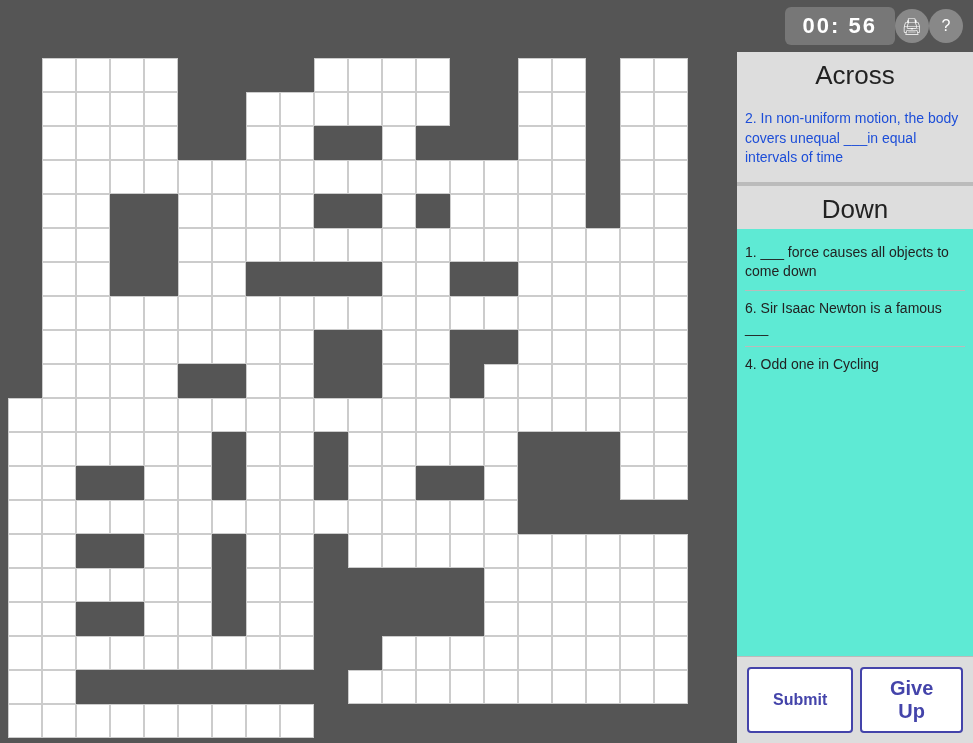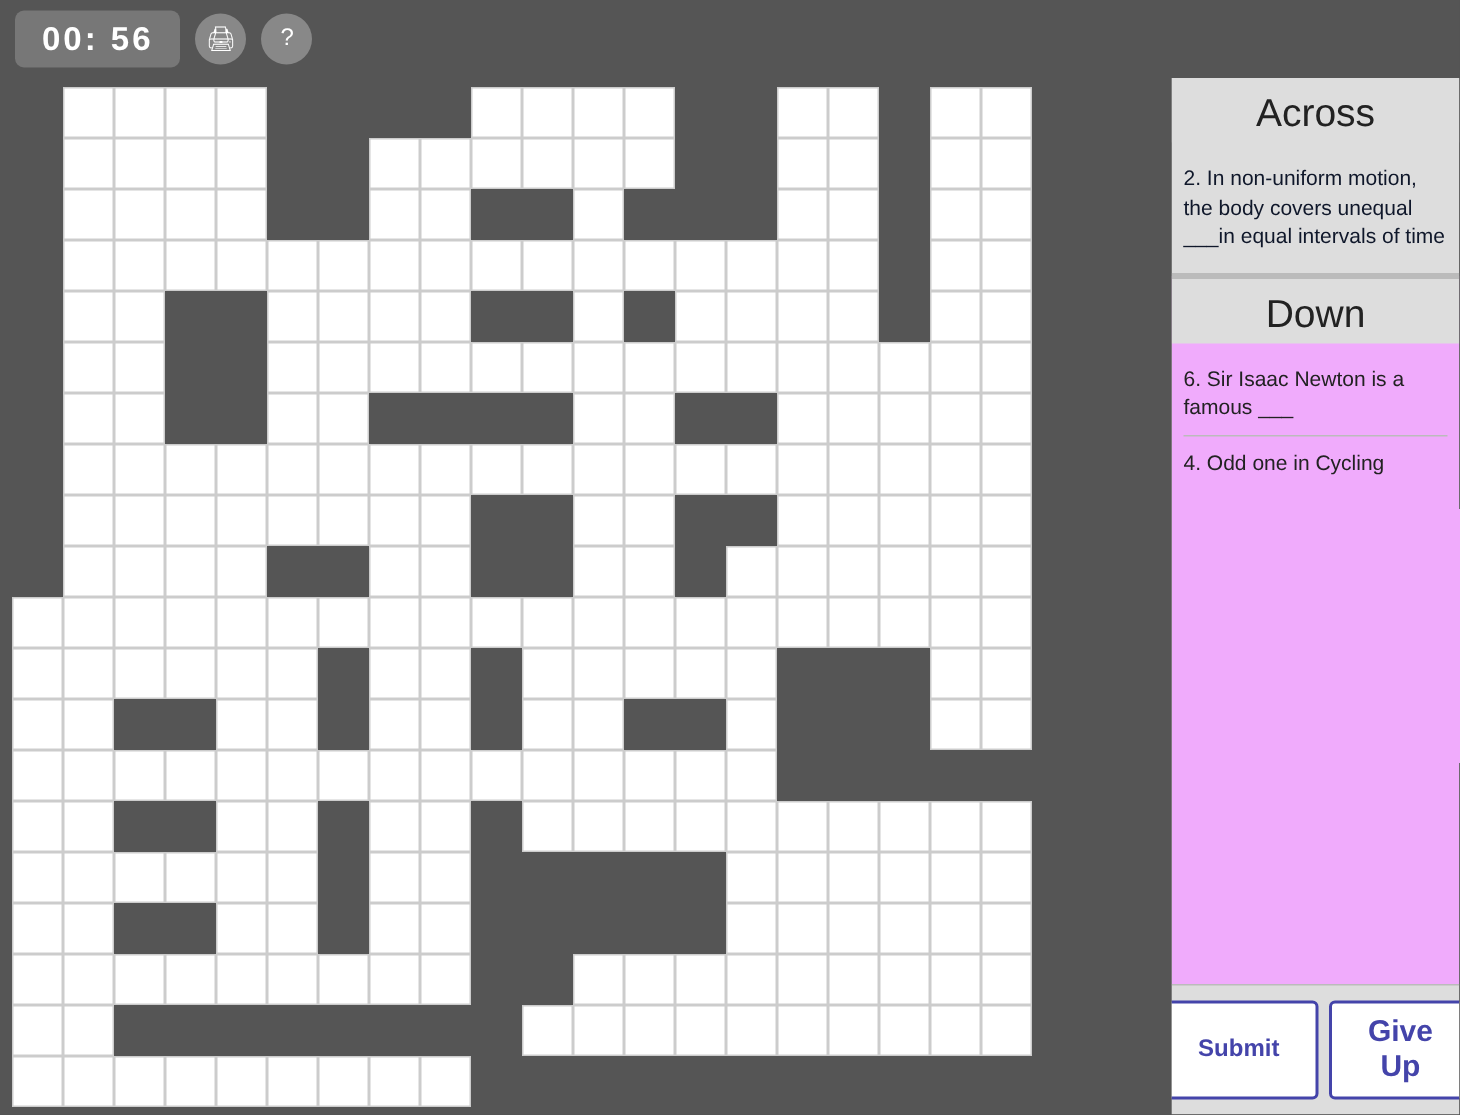--- a/index.html
+++ b/index.html
@@ -11,23 +11,22 @@
       overflow: hidden;
       display: flex;
       flex-direction: column;
     }
 
     
     .top-bar {
       background: #555;
       display: flex;
       align-items: center;
-      justify-content: flex-start;
+      justify-content: flex-end;
       padding: 0 10px;
-      gap: 10px;
       height: 52px;
     }
 
     .timer {
       background: #777;
       color: #fff;
       font-size: 22px;
       font-weight: bold;
       padding: 6px 18px;
       border-radius: 6px;
@@ -83,56 +82,56 @@
       background: #fff;
       border: 1px solid #ccc;
     }
 
     .cell.dark {
       background: #555;
     }
 
     
     .sidebar {
-      width: 192px;
+      width: 236px;
       background: #ddd;
       display: flex;
       flex-direction: column;
       overflow: hidden;
     }
 
     .section-header {
       background: #ddd;
       text-align: center;
       font-size: 26px;
       padding: 8px 0 4px 0;
       color: #222;
       font-weight: normal;
     }
 
     .clues-scroll {
       flex: 1;
       overflow-y: scroll;
       padding: 6px 8px;
       font-size: 14px;
-      color: #0f172a;
+      color: #1d4ed8;
       line-height: 1.4;
     }
 
     .clue-item {
       padding: 8px 0;
       border-bottom: 1px solid #bbb;
     }
 
     .clue-item:last-child {
       border-bottom: none;
     }
 
     .down-section {
-      background: #f0abfc;
+      background: #5eead4;
     }
 
     .down-header {
       background: #ddd;
       text-align: center;
       font-size: 26px;
       padding: 8px 0 4px 0;
       color: #222;
       font-weight: normal;
       border-top: 2px solid #bbb;
@@ -636,20 +635,21 @@
         <div class="clues-scroll" id="across-clues">
         <div class="clue-item">2. In non-uniform motion, the body covers unequal ___in equal intervals of time</div>
           </div>
       </div>
 
       <div class="divider"></div>
 
       <div class="down-section" style="display:flex;flex-direction:column;flex:1;overflow:hidden;">
         <div class="down-header">Down</div>
         <div class="down-scroll" id="down-clues">
+        <div class="clue-item">1. ___ force causes all objects to come down</div>
             <div class="clue-item">6. Sir Isaac Newton is a famous ___</div>
             <div class="clue-item">4. Odd one in Cycling</div>
           </div>
       </div>
 
       <div class="bottom-bar">
         <button class="btn-submit">Submit</button>
         <button class="btn-give-up">Give Up</button>
       </div>
     </div>

